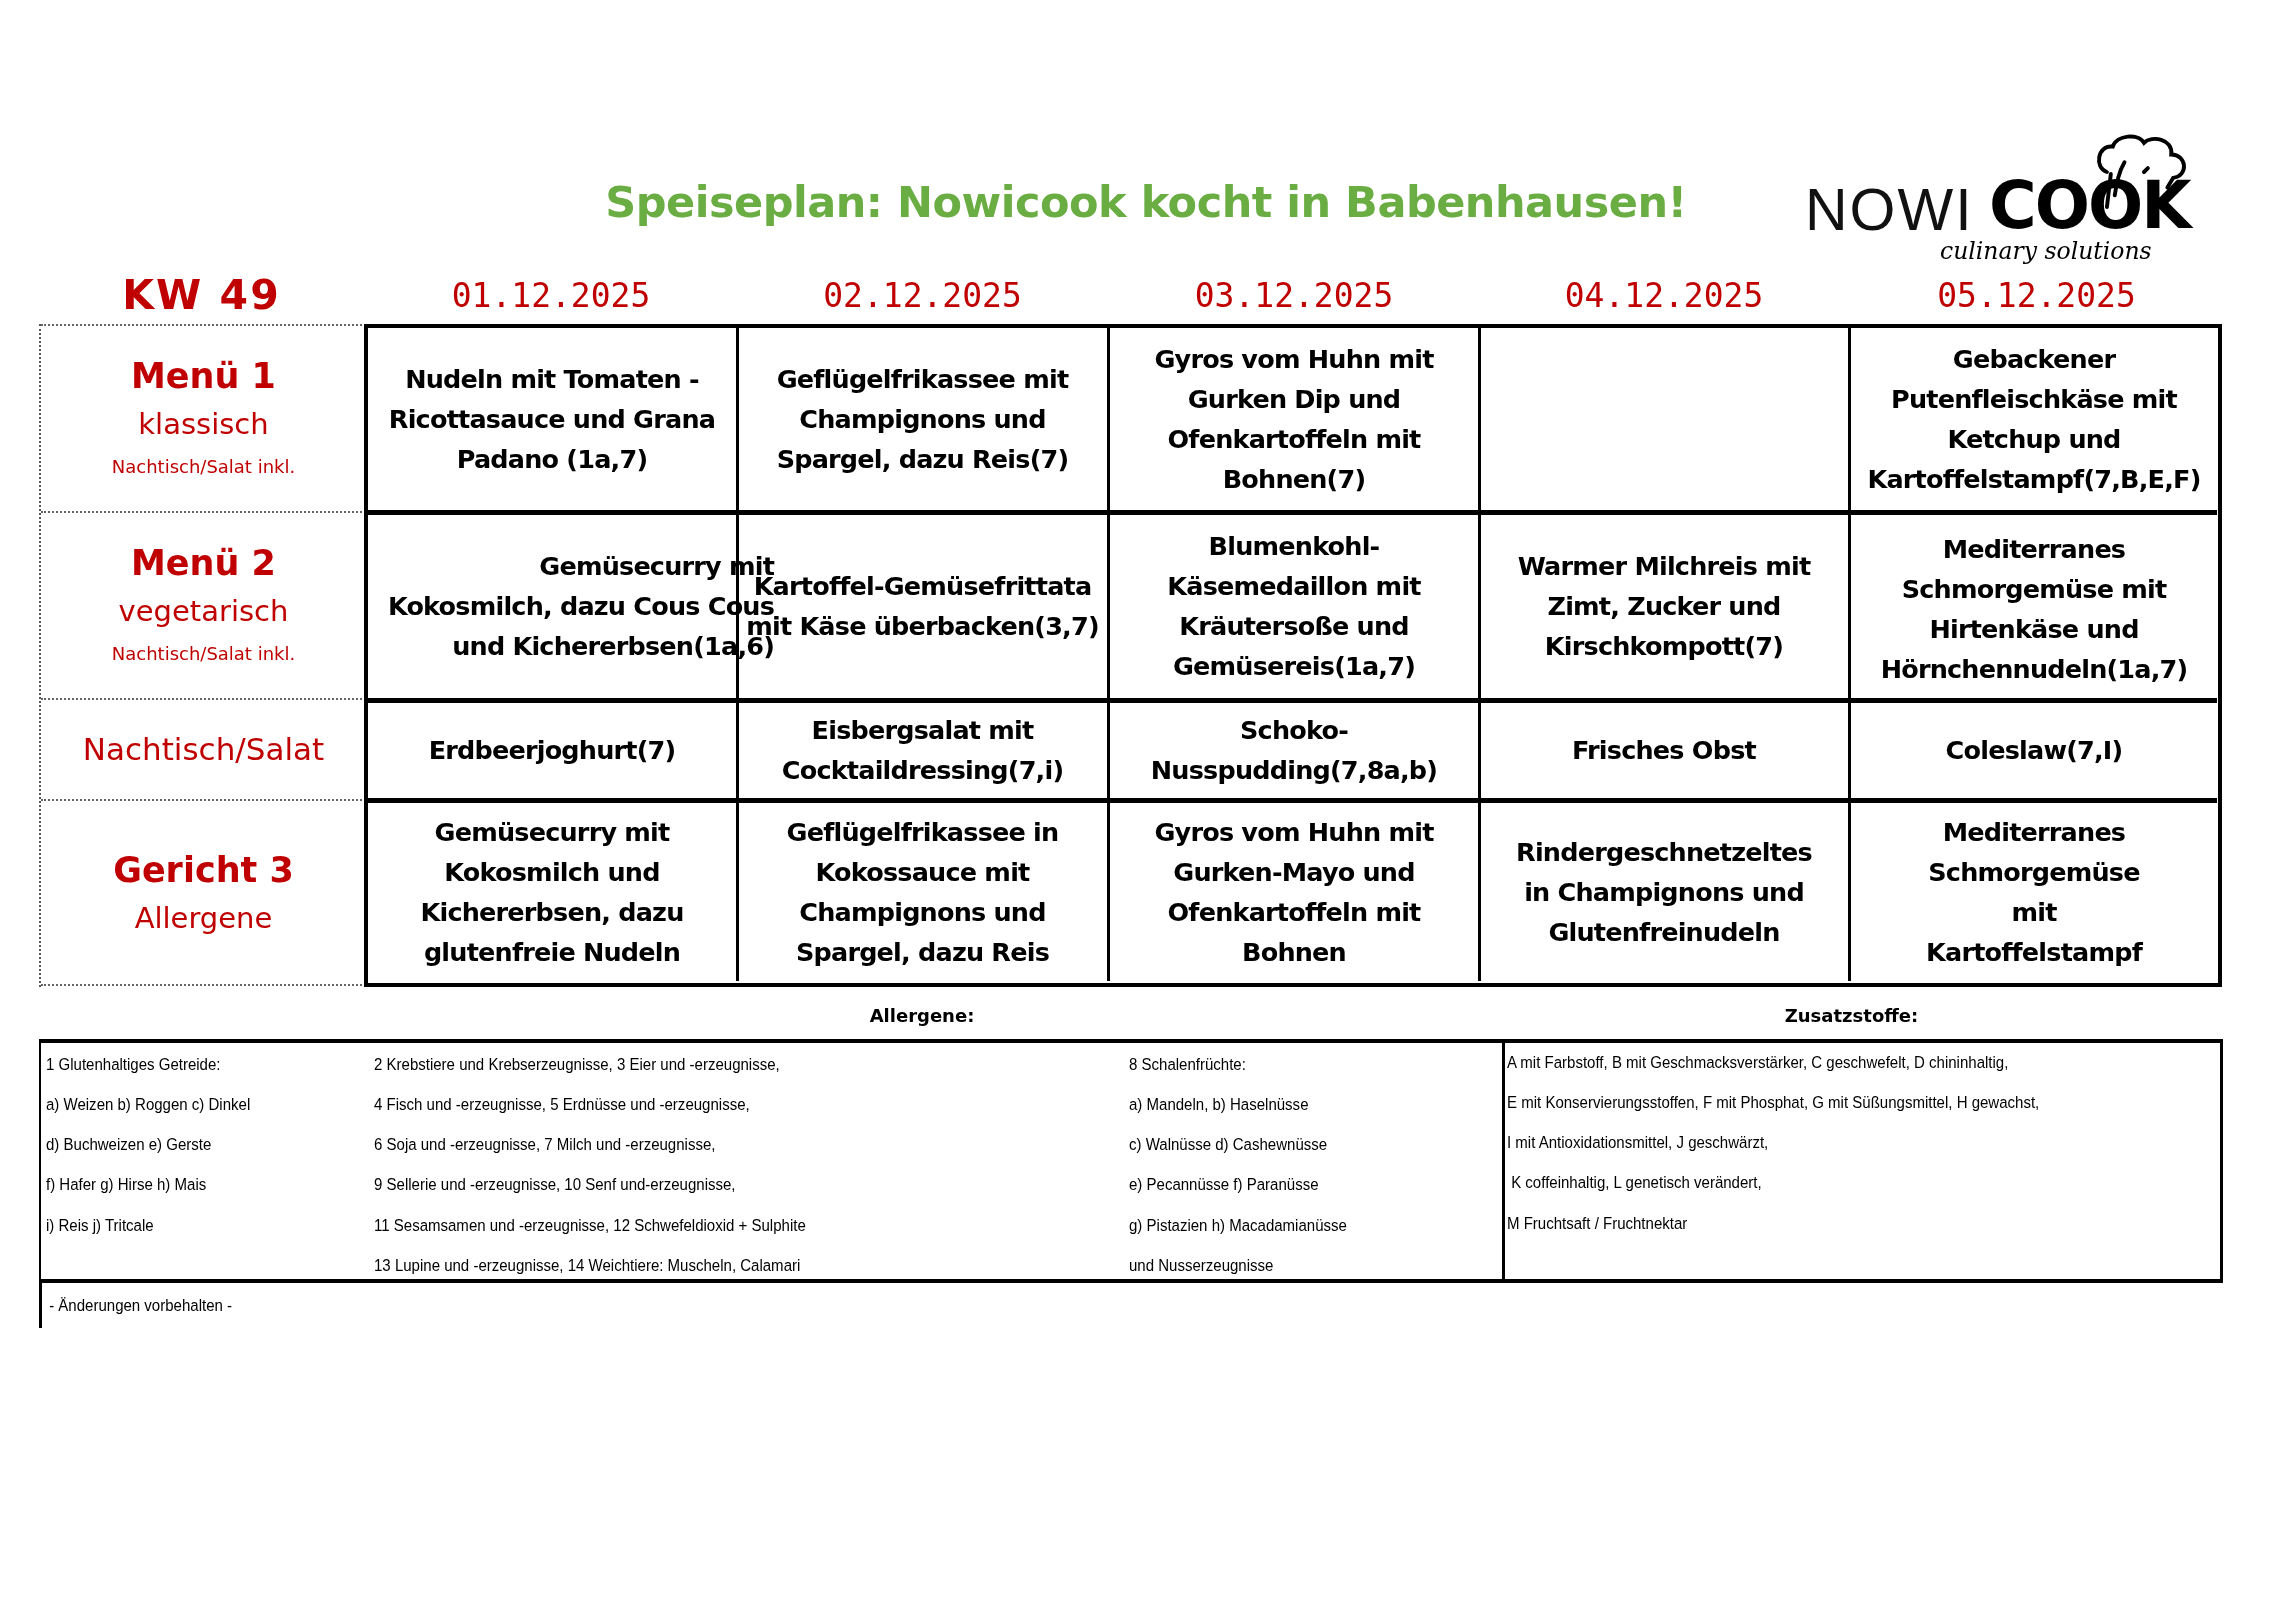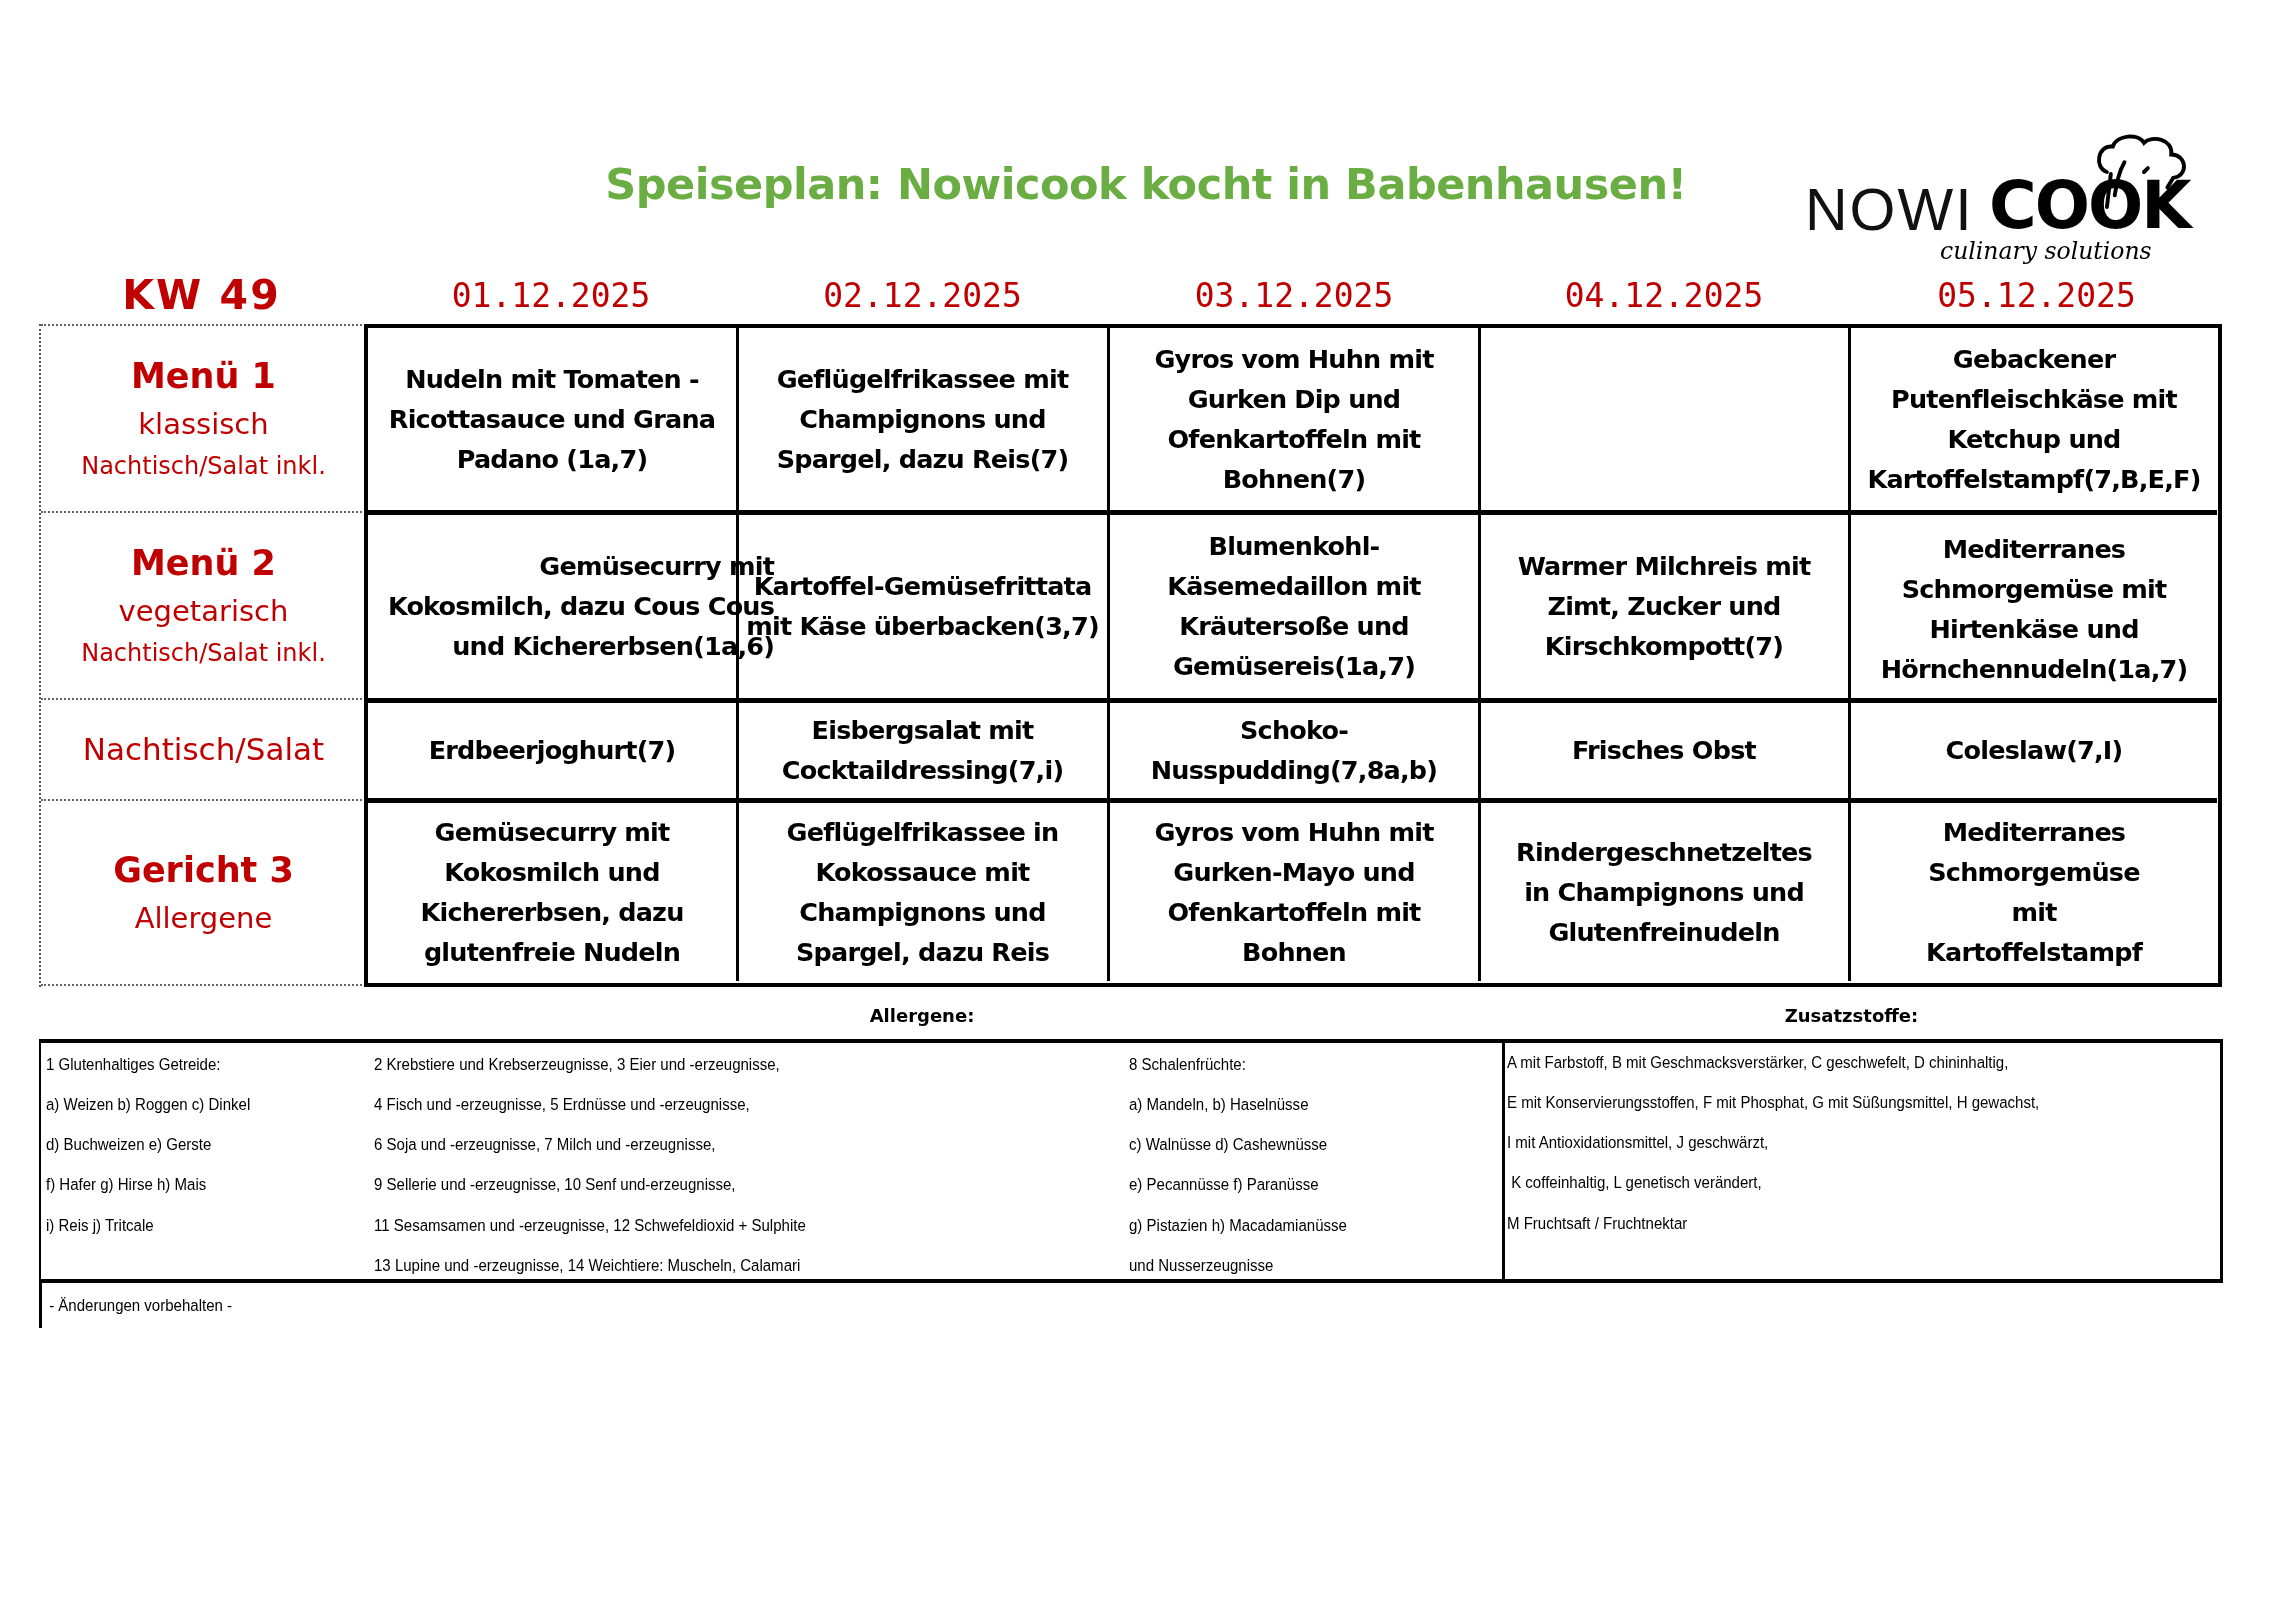--- a/index.html
+++ b/index.html
@@ -1,36 +1,36 @@
 <!DOCTYPE html>
 <html><head>
 <meta charset="utf-8">
 <style>
   html, body { margin:0; padding:0; background:#ffffff; }
   body { width:2292px; height:1621px; position:relative; overflow:hidden; font-family:"Liberation Sans", sans-serif; color:#000; }
   .abs { position:absolute; }
   #title { left:0; width:2292px; top:159px; text-align:center; font-family:"DejaVu Sans", sans-serif; font-weight:bold; font-size:43px; color:#6aad43; letter-spacing:-0.5px; }
-  #title span { display:inline-block; transform:translateX(0px); }
+  #title span { display:inline-block; transform:translateX(0px);margin-top:18px; }
   .logo { left:1805px; top:133px; width:412px; height:137px; }
   .logo .nowi { position:absolute; left:0; top:43px; font-family:"Liberation Sans", sans-serif; font-weight:normal; font-size:59px; letter-spacing:2px; color:#111; }
   .logo .cook { position:absolute; left:184px; top:35px; font-family:"DejaVu Sans", sans-serif; font-weight:900; font-size:65px; color:#000; letter-spacing:-2px; }
   .logo .tag { position:absolute; left:135px; top:104px; font-family:"DejaVu Serif", serif; font-style:italic; font-size:23.5px; color:#000; }
   .logo svg { position:absolute; left:284px; top:0; }
 
   .hdr { top:270px; height:51px; line-height:51px; text-align:center; color:#c00000; font-family:"DejaVu Sans Mono", monospace; font-size:33px; }
   #kw { left:39px; width:325px; font-family:"DejaVu Sans", sans-serif; font-weight:bold; font-size:41px; letter-spacing:2px; }
 
   
   .grid { left:39px; top:324px; width:2184px; height:663px; }
   .labelcol { position:absolute; left:0; top:0; width:325px; height:663px; border-left:2.9px dotted #555; }
   .rowlab { position:absolute; left:0; width:325px; display:flex; flex-direction:column; align-items:center; justify-content:center; color:#c00000; font-family:"DejaVu Sans", sans-serif; text-align:center; border-top:2.9px dotted #666; box-sizing:border-box; }
   .rowlab.last { border-bottom:2.9px dotted #666; }
   .rl-main { font-weight:bold; font-size:35px; line-height:51px; }
   .rl-sub { font-size:29px; line-height:45px; }
-  .rl-small { font-size:24px; line-height:39px; }
+  .rl-small { font-size:18px; line-height:39px; }
   .cells { position:absolute; left:325px; top:0; width:1858px; height:663px; border:4.9px solid #000; box-sizing:border-box; }
   .cell { position:absolute; display:flex; align-items:center; justify-content:center; text-align:center; box-sizing:border-box; font-family:"DejaVu Sans", sans-serif; font-weight:bold; font-size:25.5px; line-height:40px; padding:0 5.9px; letter-spacing:-0.8px; }
   .vline { position:absolute; top:0; width:2.9px; height:653px; background:#000; }
   .hline { position:absolute; left:0; width:1849px; height:4.9px; background:#000; }
 
   
   .legend-head { top:1005px; height:33px; font-family:"DejaVu Sans", sans-serif; font-weight:bold; font-size:18px; text-align:center; }
   .legend { left:39px; top:1039px; width:2184px; height:244px; border-top:4.9px solid #000; border-bottom:4.9px solid #000; border-right:3.9px solid #000; border-left:2.9px solid #000; box-sizing:border-box; }
   .legend .div { position:absolute; left:1461px; top:0; width:2.9px; height:100%; background:#000; }
   .lg { position:absolute; font-family:"Liberation Sans", sans-serif; font-size:16.7px; white-space:nowrap; transform:scaleX(0.9); transform-origin:left; }

